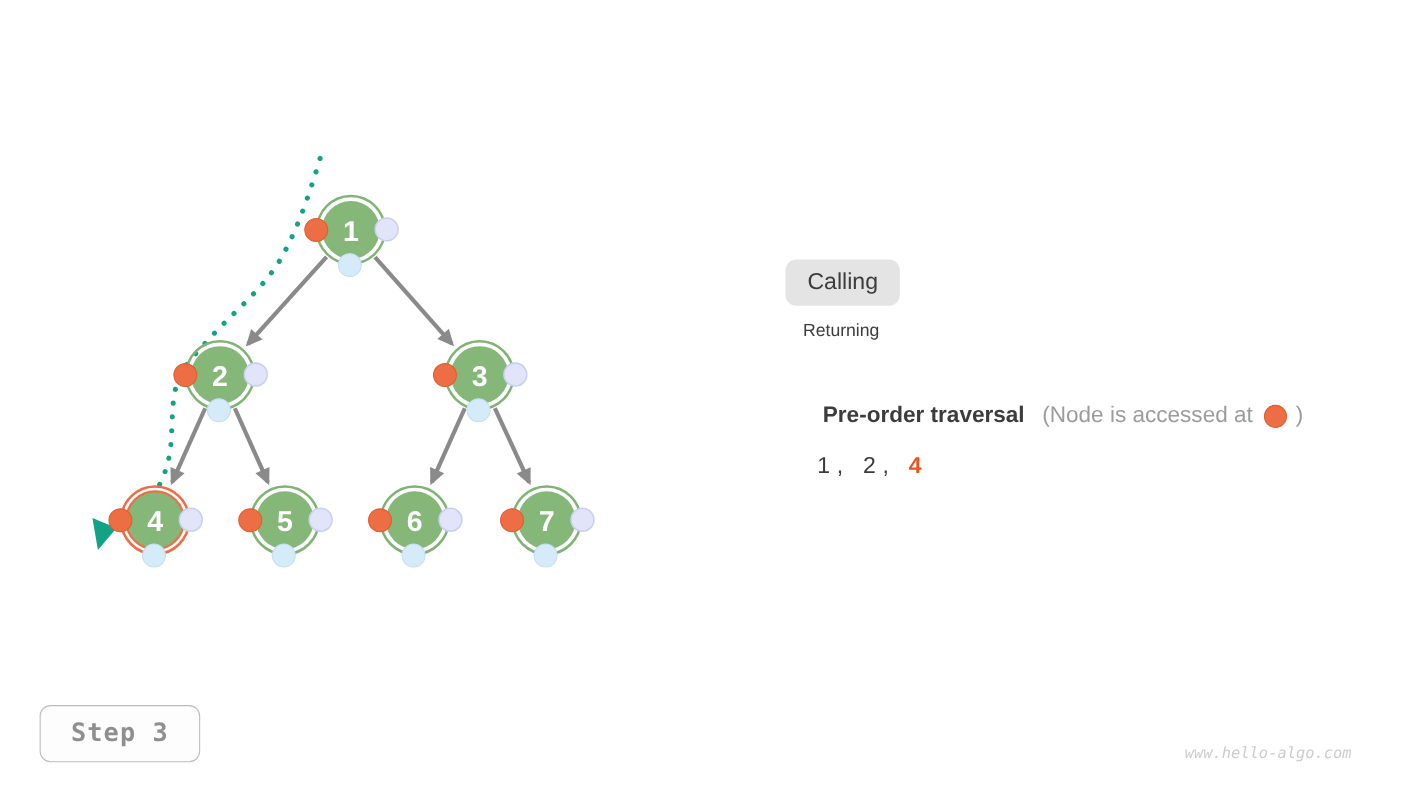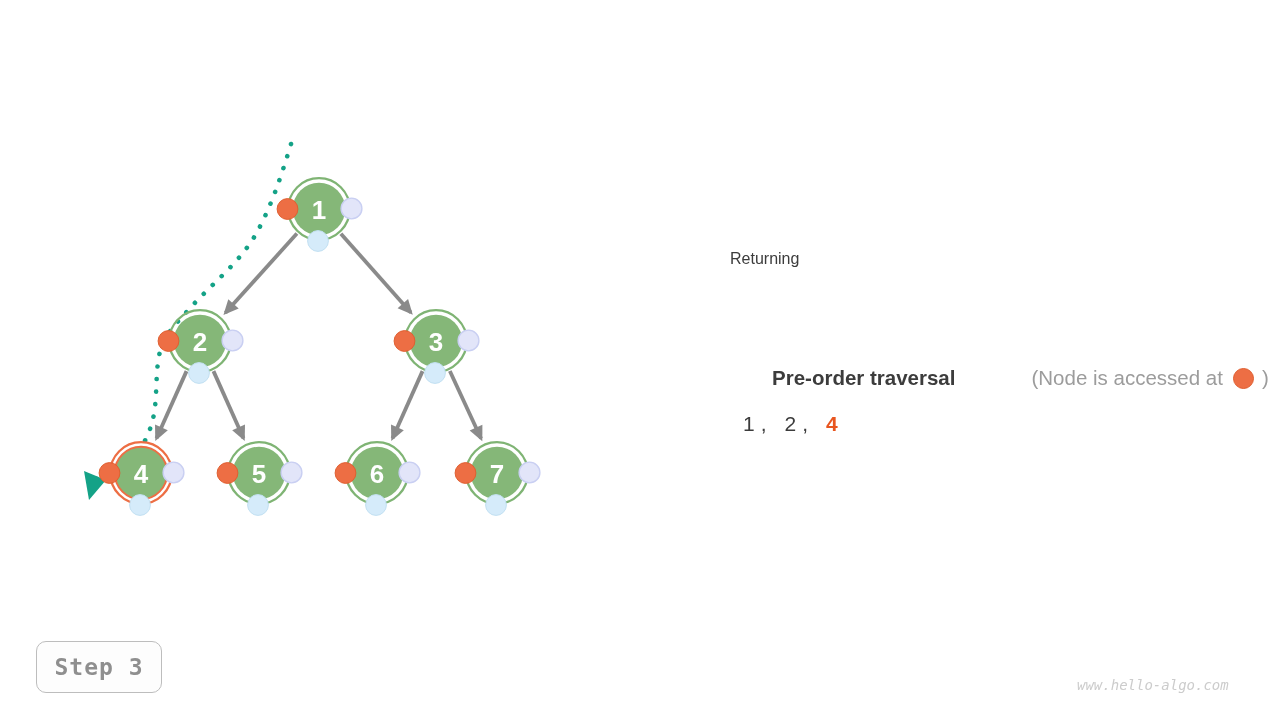--- a/index.html
+++ b/index.html
@@ -28,33 +28,32 @@
     padding: 9px 20px;
     border-radius: 10px;
   }
   .label-returning {
     margin: 14px 0 0 16px;
     color: var(--text-dark, #3c3c3c);
     font-size: 16px;
   }
   .trav-line {
     position: absolute;
-    left: 772px; top: 366px;
+    left: 748px; top: 366px;
     display: flex;
     align-items: center;
     white-space: nowrap;
-    gap: 44px;
   }
   .trav-title {
     font-size: 20.5px;
     font-weight: bold;
     color: var(--text-dark, #3c3c3c);
   }
   .trav-note {
-    margin-left: 32px;
+    margin-left: 16px;
     font-size: 20.5px;
     color: var(--text-gray, #9c9c9c);
     display: flex;
     align-items: center;
   }
   .legend-dot {
     display: inline-block;
     width: 19px; height: 19px;
     border-radius: 50%;
     background: var(--orange, #ed6e44);
@@ -73,21 +72,21 @@
     color: var(--orange-bright, #e8551f);
     font-weight: bold;
   }
   .seq-sep {
     margin: 0 18px 0 6px;
     color: var(--text-dark, #3c3c3c);
   }
   .step-box {
     position: absolute;
     left: 36px; top: 641px;
-    width: 126px; height: 52px;
+    width: 146px; height: 52px;
     border: 1.5px solid var(--step-border, #bdbdbd);
     border-radius: 10px;
     background: #fdfdfd;
     display: flex;
     align-items: center;
     justify-content: center;
     font-family: "DejaVu Sans Mono", monospace;
     font-weight: bold;
     font-size: 23px;
     color: var(--step-text, #8f8f8f);
@@ -174,20 +173,21 @@
         <circle cx="497" cy="473" r="30.8" fill="none" stroke="#7fb474" stroke-width="2.3"></circle>
         <circle cx="497" cy="473" r="26.3" fill="#85b778" stroke="none" stroke-width="0"></circle>
         <circle cx="496" cy="505" r="10.4" fill="#d5ebfa" stroke="#c2e0f2" stroke-width="1"></circle>
         <circle cx="465.5" cy="473" r="10.4" fill="#ed6e44" stroke="#e05e2f" stroke-width="1"></circle>
         <circle cx="529.5" cy="472.5" r="10.4" fill="#e2e5f9" stroke="#c9cff2" stroke-width="1.4"></circle>
         <text x="497" y="474" fill="#ffffff" font-size="26" font-weight="bold" font-family="&quot;Liberation Sans&quot;, sans-serif" text-anchor="middle" dominant-baseline="central">7</text>
       </g>
     </svg>
 
   <div class="legend">
+    <div class="badge-calling">Calling</div>
     <div class="label-returning">Returning</div>
   </div>
 
   <div class="trav-line">
     <span class="trav-title">Pre-order traversal</span>
     <span class="trav-note">
       <span>(Node is accessed at</span>
       <span class="legend-dot"></span>
       <span>)</span>
     </span>

